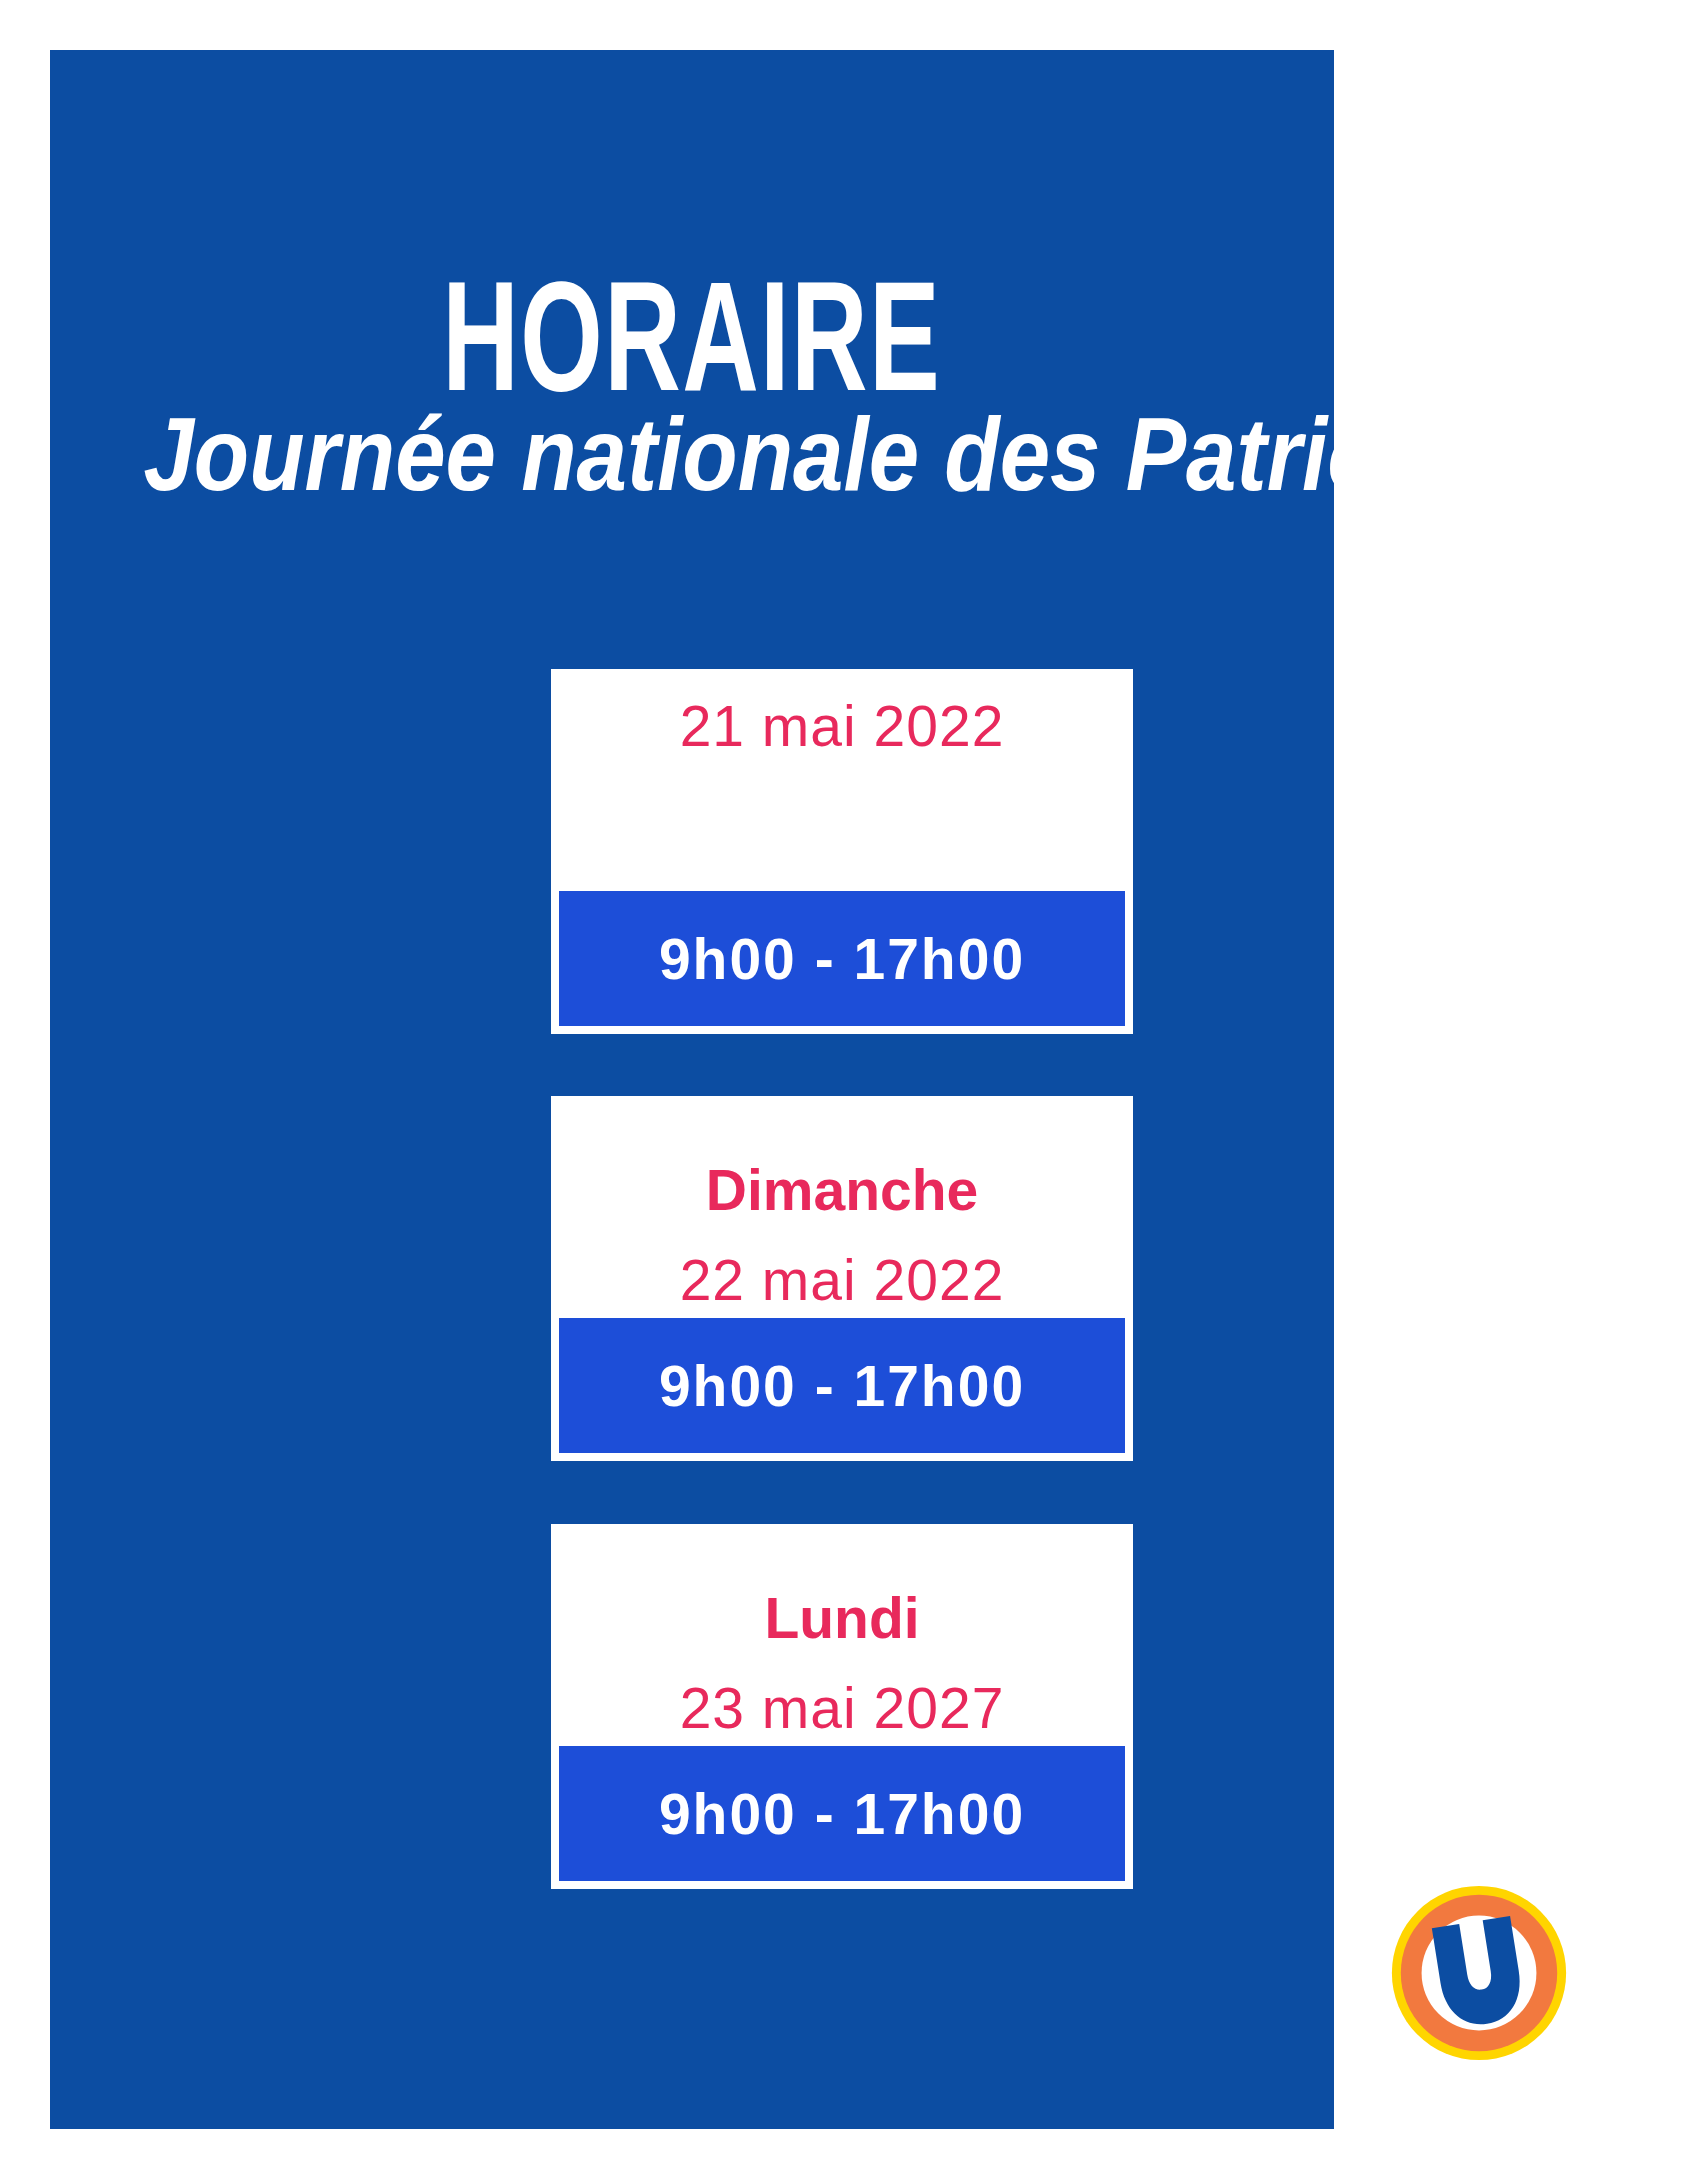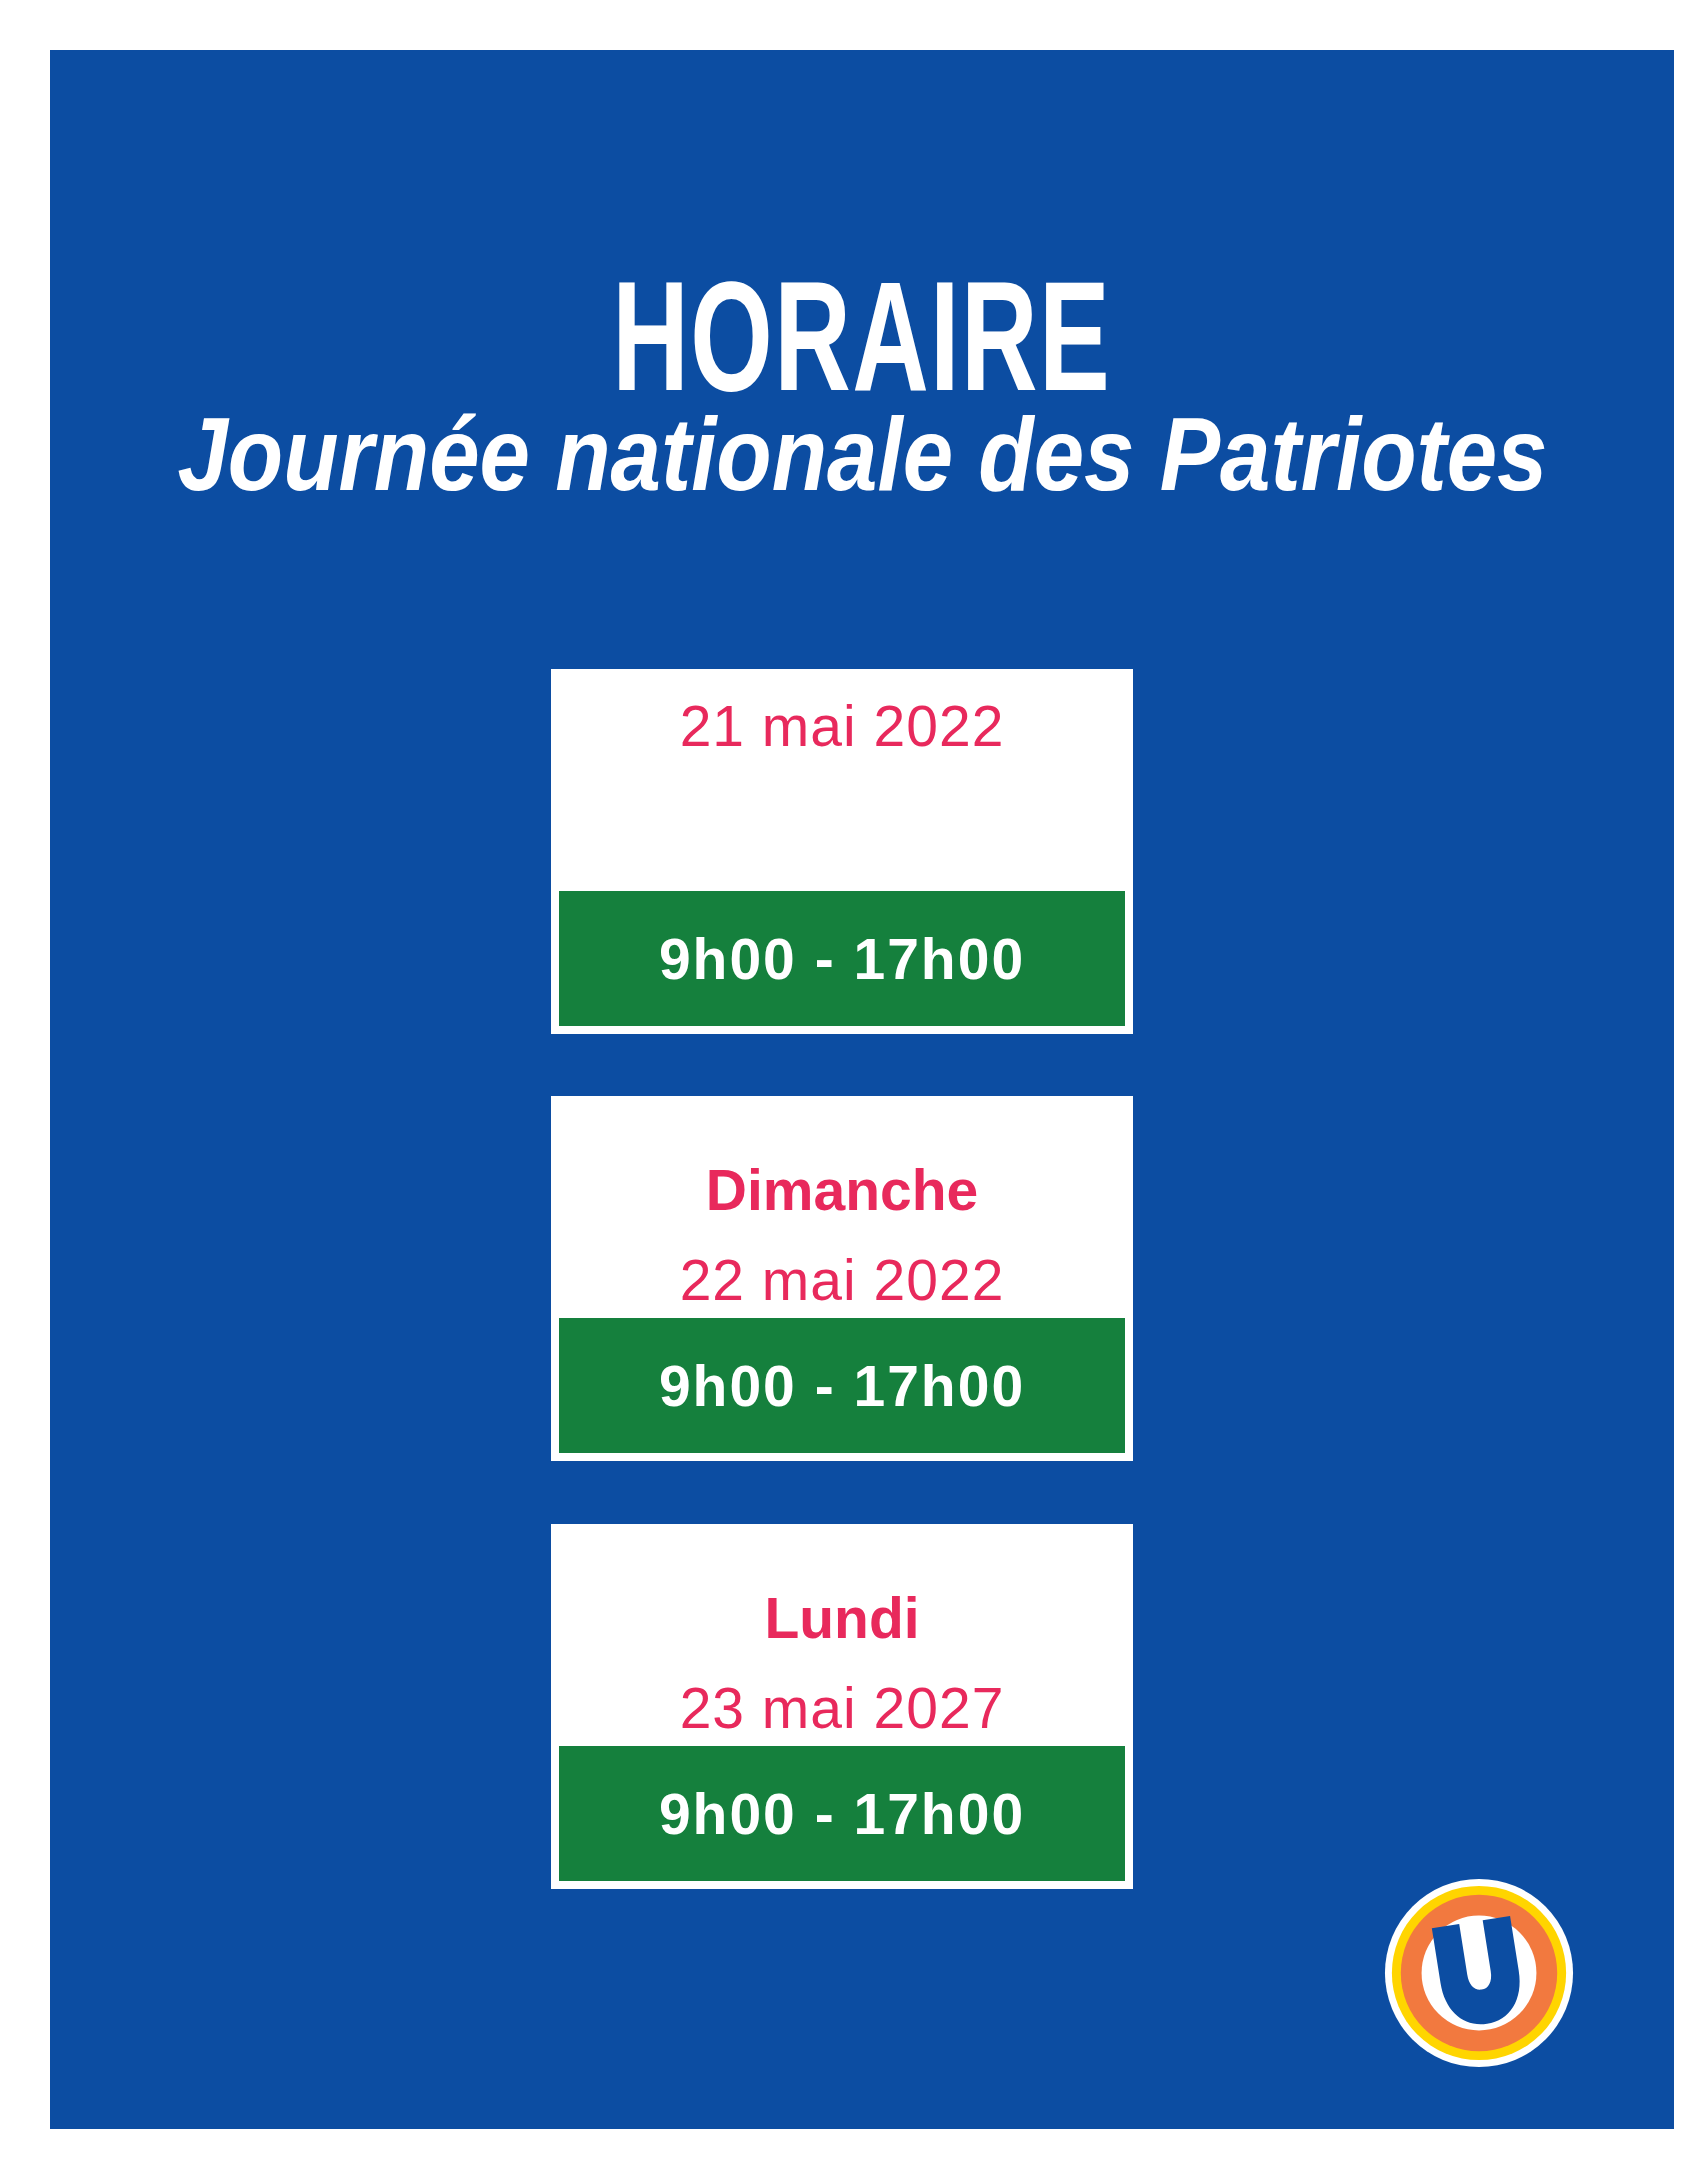--- a/index.html
+++ b/index.html
@@ -5,21 +5,21 @@
   html,body{margin:0;padding:0;}
   body{
     width:1683px;height:2178px;
     background:#ffffff;
     font-family:"Liberation Sans", sans-serif;
     position:relative;
     overflow:hidden;
   }
   .poster{
     position:absolute;left:50px;top:50px;
-    width:1624px;height:2079px;
+    width:1284px;height:2079px;
     background:#0C4DA2;
   }
   .title{
     position:absolute;left:0;right:0;top:208px;
     text-align:center;
     color:#ffffff;
     font-size:156px;font-weight:bold;line-height:1;
     white-space:nowrap;
   }
   .title .squeeze{
@@ -57,21 +57,21 @@
   }
   .date{
     margin-top:27px;
     text-align:center;
     color:#E8295C;
     font-size:57px;font-weight:normal;line-height:61px;
     letter-spacing:1px;
   }
   .hours-band{
     position:absolute;left:8px;right:8px;bottom:8px;height:135px;
-    background:#15803d;
+    background:#1d4ed8;
     display:flex;align-items:center;justify-content:center;
   }
   .hours{
     color:#ffffff;
     font-size:57px;font-weight:bold;
     letter-spacing:2px;
     white-space:nowrap;
   }
   .logo{
     position:absolute;left:1330px;top:1824px;

